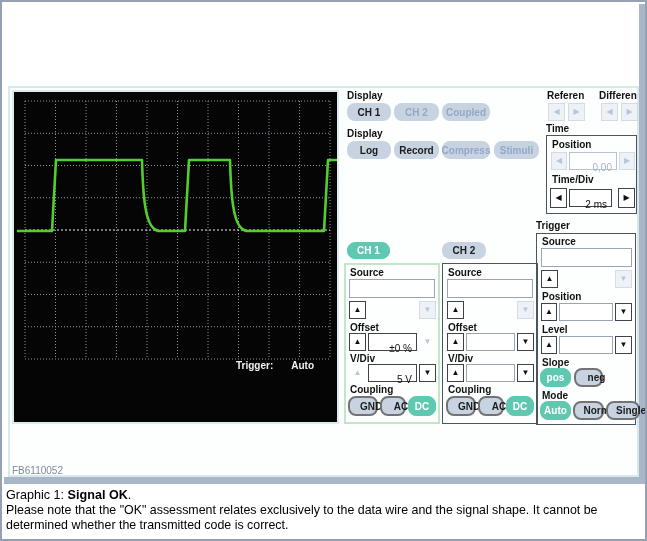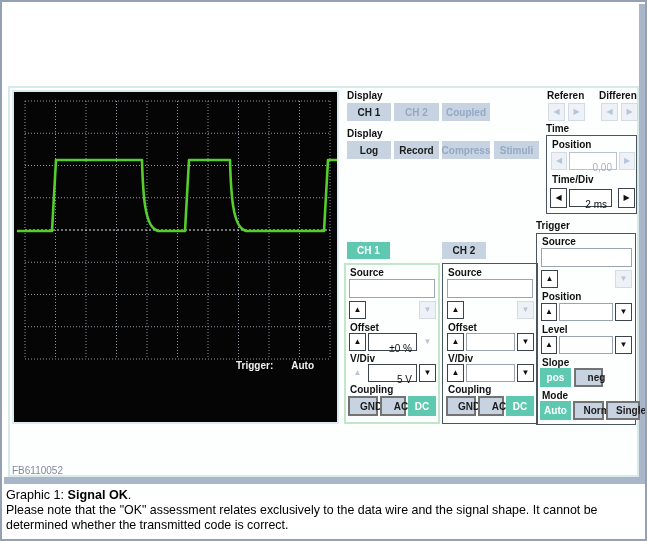--- a/index.html
+++ b/index.html
@@ -24,21 +24,21 @@
   }
   #scope svg { position:absolute; left:0; top:0; }
   .trig-readout {
     position:absolute; left:222px; top:268px; width:100px;
     display:flex; gap:18px; color:#f2f2f2; font-size:10px; font-weight:bold;
   }
   
   .lbl { position:absolute; font-size:10px; font-weight:bold; color:#101010; white-space:nowrap; }
   .btn {
     position:absolute; background:#c8d3e2; color:#1b1b1b; font-size:10px; font-weight:bold;
-    display:flex; align-items:center; justify-content:center; height:18px; white-space:nowrap;
+    display:flex; align-items:center; justify-content:center; height:18px; white-space:nowrap;border-radius:8px;
   }
   .btn.dis { color:#93a8c4; }
   .btn.bordered { border:2px solid #737373; height:19px;padding-left:16px; }
   .btn.teal { background:#5ec8b1; color:#ffffff; border:1px solid #5ec8b1; }
   .gbox { position:absolute; border:1px solid #4a5560; background:transparent; }
   .gbox.green { border:2px solid #c3e6c9; }
   .field {
     position:absolute; background:#ffffff; border:1px solid #3c434c; height:18px;
     font-size:10px; color:#101010; text-align:right; padding:9px 4px 0 2px; white-space:nowrap;
   }

